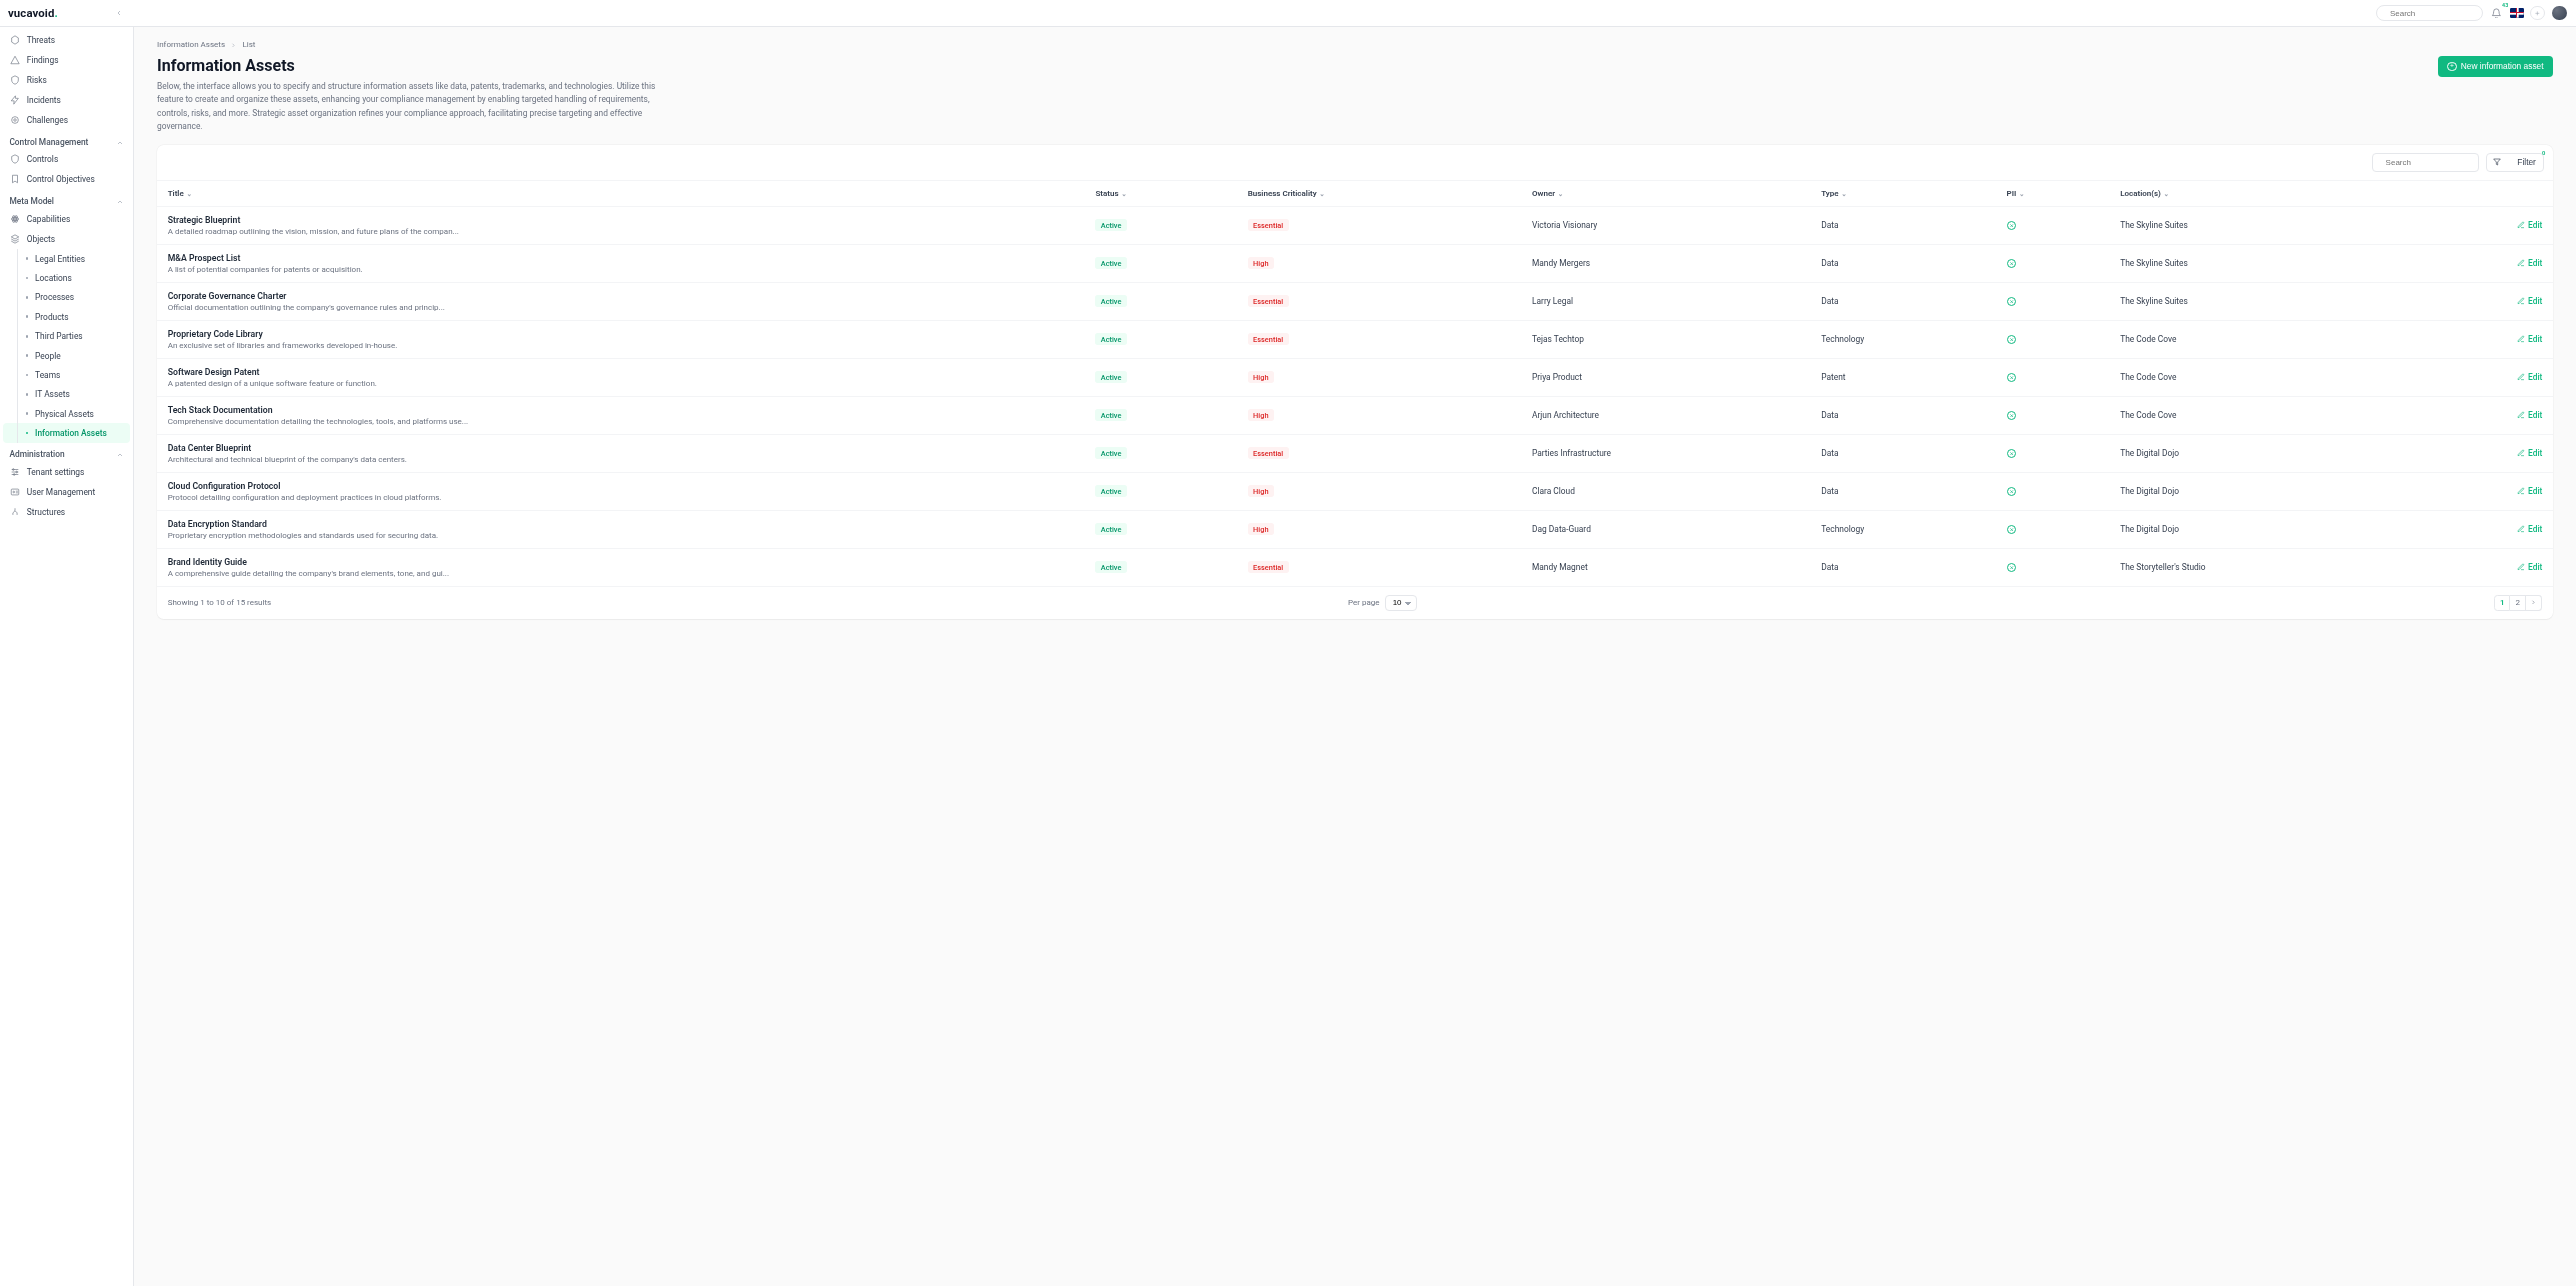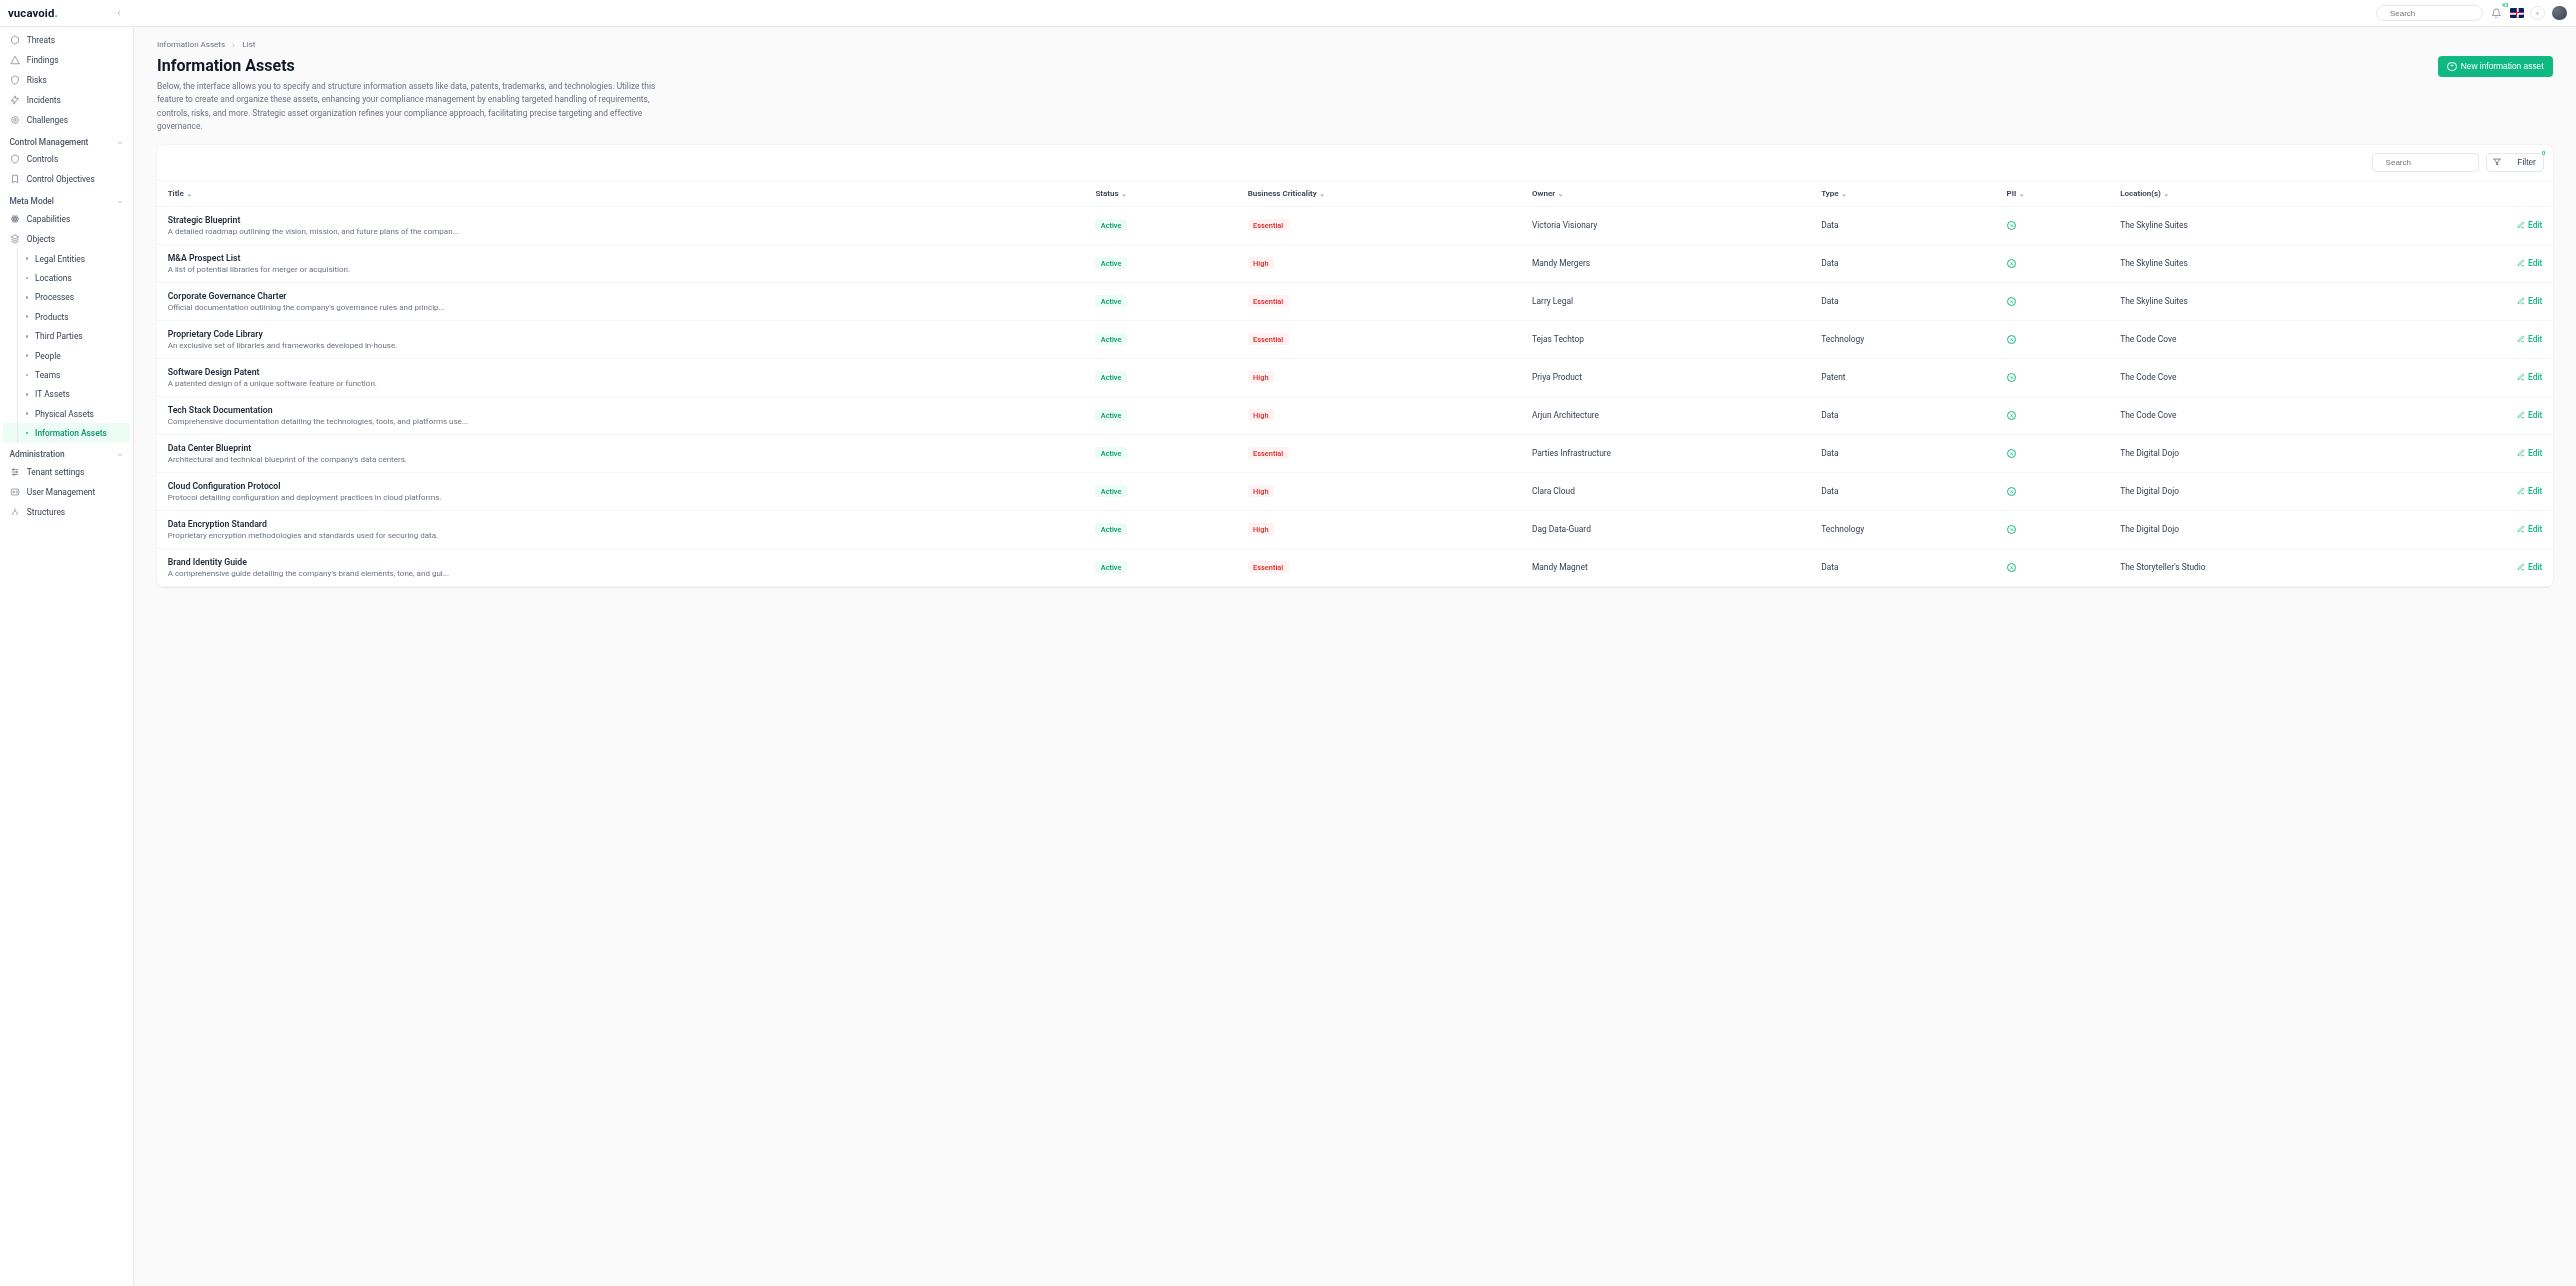--- a/index.html
+++ b/index.html
@@ -560,21 +560,21 @@
                     <path d="M12 20h9"></path>
                     <path d="M16.5 3.5a2.1 2.1 0 1 1 3 3L7 19l-4 1 1-4 12.5-12.5z"></path>
                   </svg>
            Edit
          </span>
        </td>
      </tr>
             <tr>
        <td class="cell-title">
          <div class="t">M&amp;A Prospect List</div>
-         <div class="s">A list of potential libraries for merger or acquisition.</div>
+         <div class="s">A list of potential companies for patents or acquisition.</div>
        </td>
        <td><span class="badge badge-green">Active</span></td>
        <td><span class="badge badge-red">High</span></td>
        <td>Mandy Mergers</td>
        <td>Data</td>
        <td>
          <span class="pii-icon">
            <svg viewBox="0 0 24 24" fill="none" stroke="currentColor" stroke-width="3">
                     <path d="M18 6L6 18M6 6l12 12"></path>
                   </svg>
@@ -803,17 +803,35 @@
                     <path d="M12 20h9"></path>
                     <path d="M16.5 3.5a2.1 2.1 0 1 1 3 3L7 19l-4 1 1-4 12.5-12.5z"></path>
                   </svg>
            Edit
          </span>
        </td>
      </tr>
           </tbody>
       </table>
 
+      <div class="card-footer">
+        <span>Showing 1 to 10 of 15 results</span>
+        <div class="perpage">
+          <span>Per page</span>
+          <select>
+            <option>10</option>
+          </select>
+        </div>
+        <div class="pager" id="pager">
+            <span class="pg active">1</span>
+            <span class="pg ">2</span>
+            <span class="pg">
+     <svg width="6.7" height="6.7" viewBox="0 0 24 24" fill="none" stroke="currentColor" stroke-width="2">
+                <path d="M9 18l6-6-6-6"></path>
+              </svg>
+   </span>
+          </div>
+      </div>
     </div>
   </main>
 
 </div>
 
 
 </body></html>

